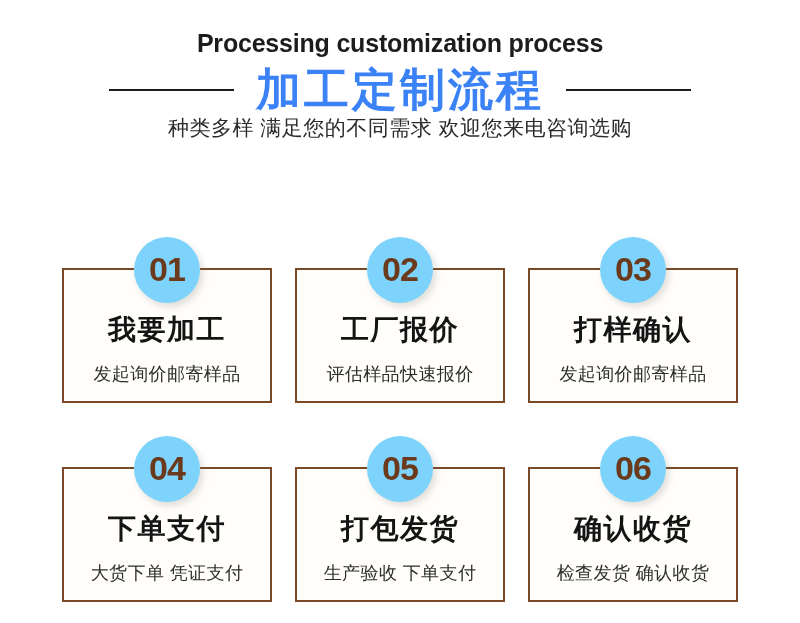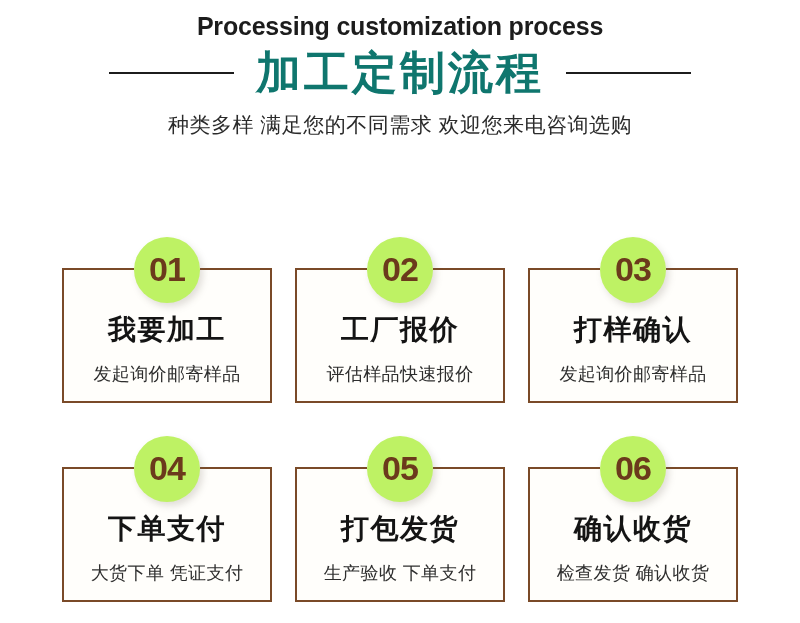--- a/index.html
+++ b/index.html
@@ -11,21 +11,21 @@
     width: 800px;
     height: 623px;
     overflow: hidden;
     font-family: "Liberation Sans", "DejaVu Sans", sans-serif;
     color: #1a1a1a;
     position: relative;
   }
 
   
   .header {
-    padding-top: 13px;
+    padding-top: 30px;
     text-align: center;
   }
   .title-en {
     font-size: 25px;
     font-weight: bold;
     letter-spacing: -0.2px;
     color: #1c1c1c;
     line-height: 1.1;
     margin: 0;
   }
@@ -41,26 +41,25 @@
     height: 2px;
     background: #1c1c1c;
     flex: none;
   }
   .rule.left { margin-right: 22px; }
   .rule.right { margin-left: 22px; }
   .title-cn {
     font-size: 45px;
     font-weight: bold;
     letter-spacing: 3px;
-    color: #0f766e;
+    color: #3b82f6;
     line-height: 1.12;
     white-space: nowrap;
   }
   .subtitle {
-    margin-top: 14px;
     font-size: 21px;
     font-weight: normal;
     color: #2b2b2b;
     letter-spacing: 0.5px;
     line-height: 1.2;
   }
 
   
   .grid {
     position: absolute;
@@ -95,21 +94,21 @@
     background: #ffffff;
   }
   .badge {
     position: absolute;
     top: -33px;
     left: 50%;
     transform: translateX(-50%);
     width: 66px;
     height: 66px;
     border-radius: 50%;
-    background: #bef264;
+    background: #7dd3fc;
     box-shadow: 3px 4px 7px rgba(120,110,100,0.22);
     display: flex;
     align-items: center;
     justify-content: center;
     z-index: 3;
   }
   .badge-num {
     font-size: 34px;
     font-weight: bold;
     color: #6b3a1c;

